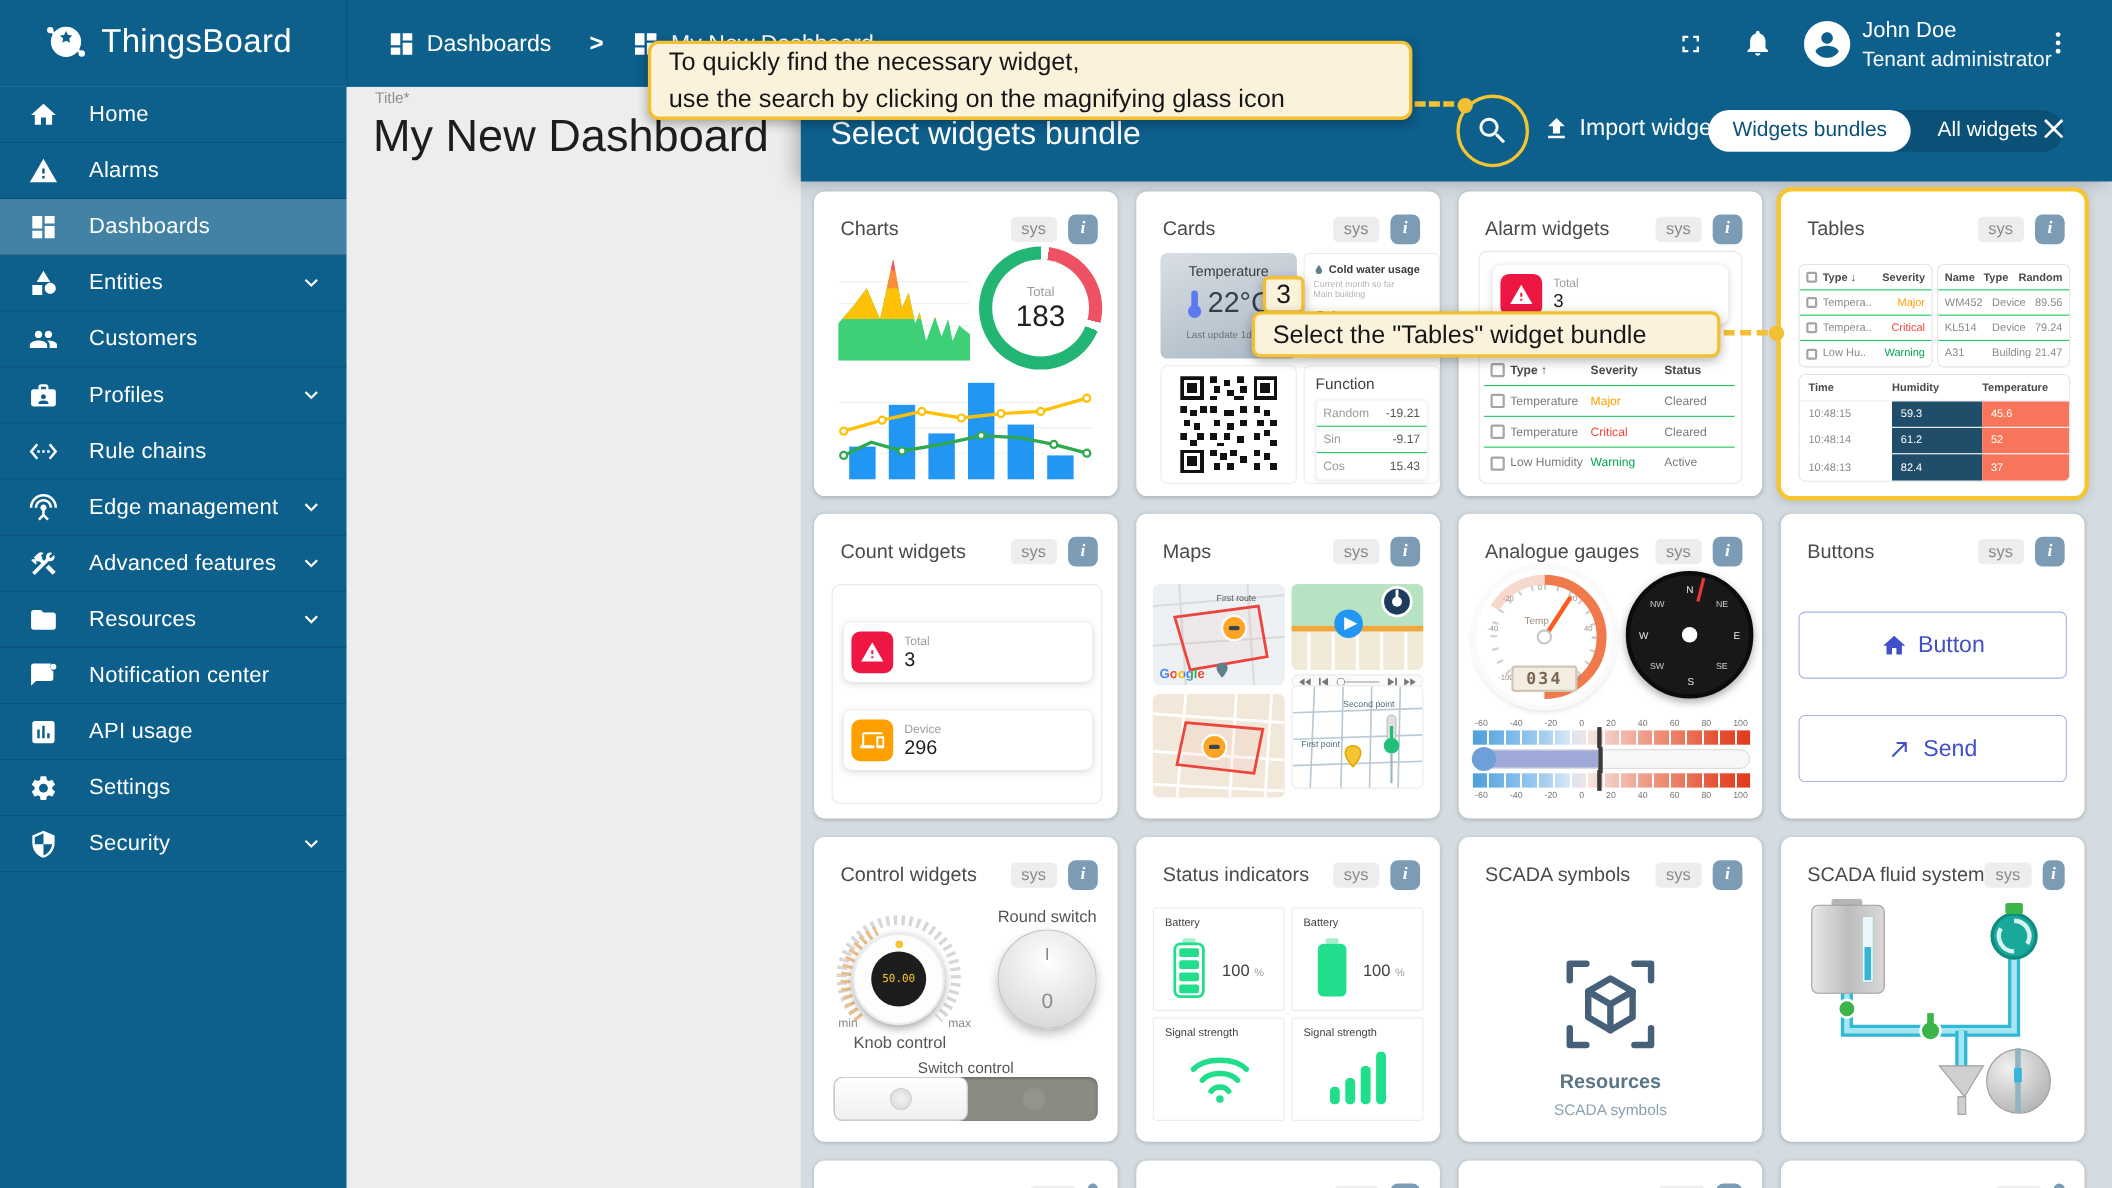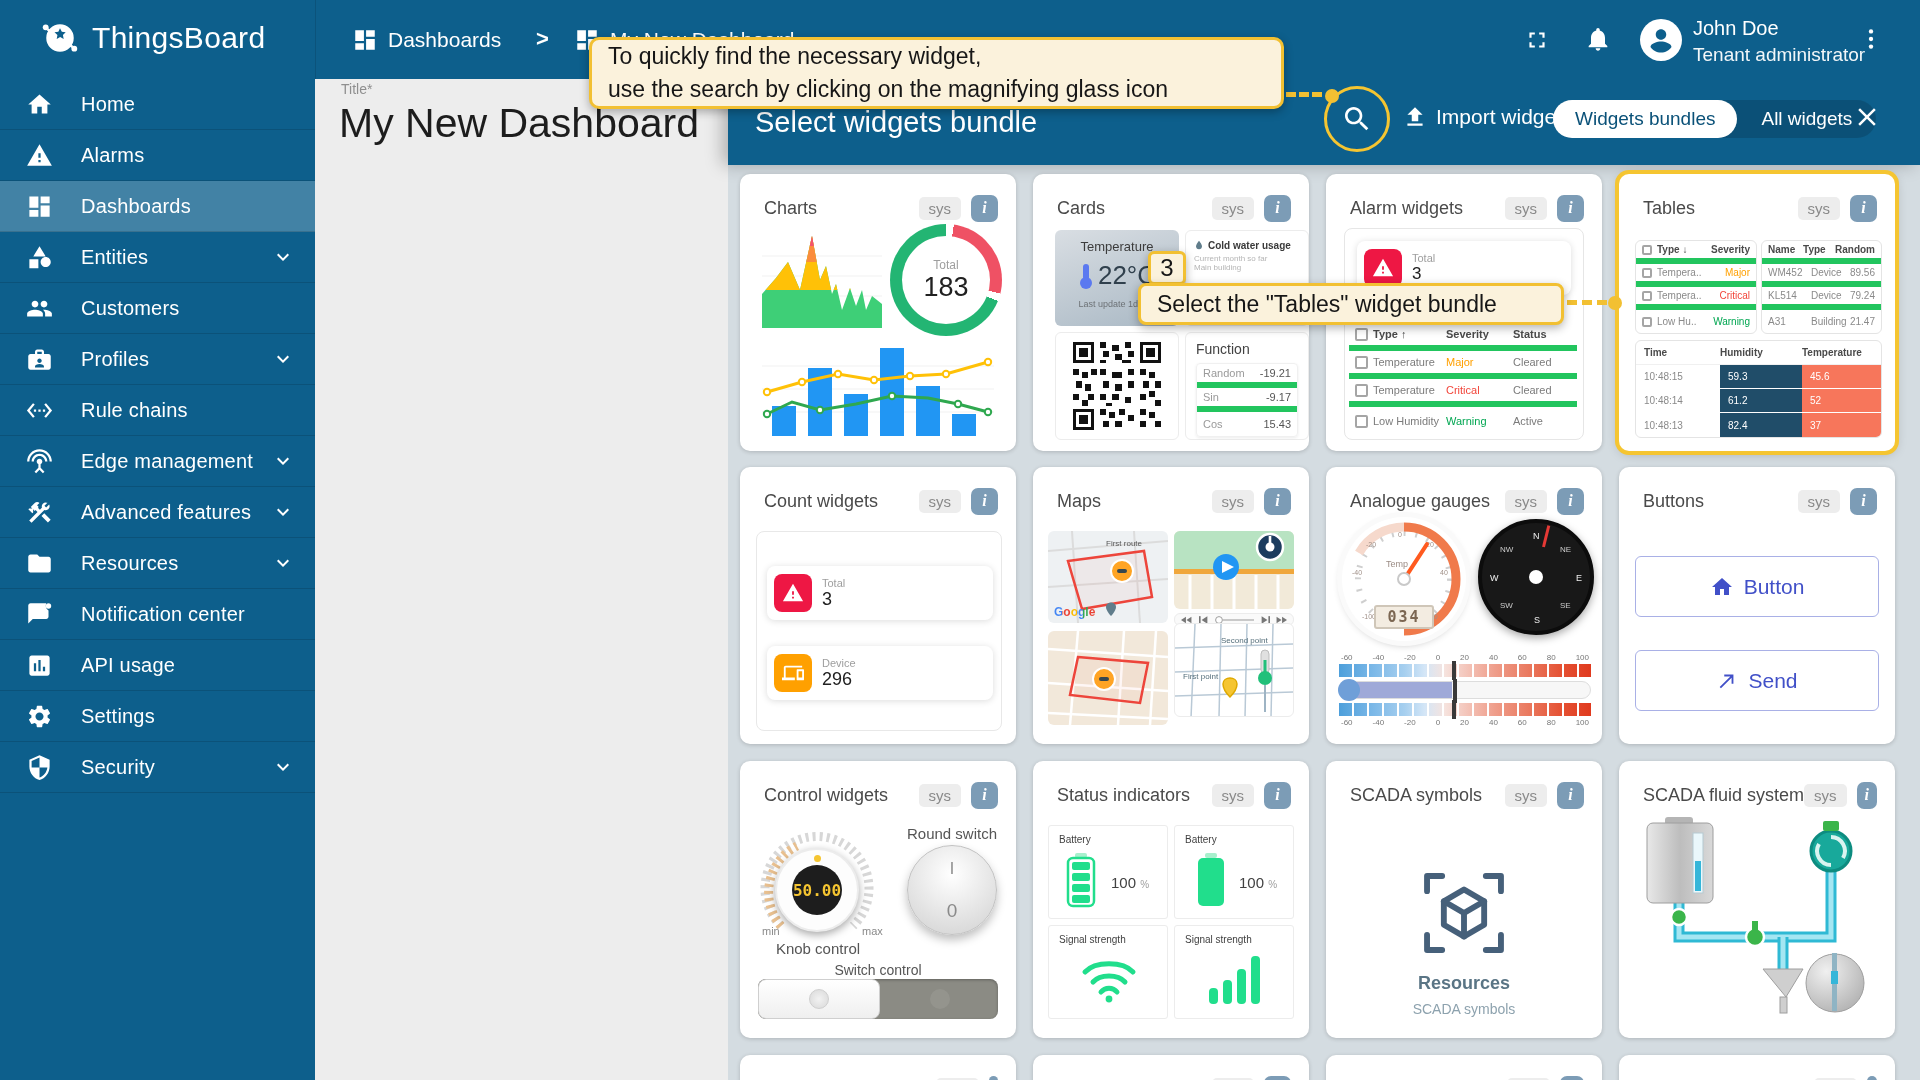--- a/index.html
+++ b/index.html
@@ -49,21 +49,21 @@
 .card.hl{box-shadow:0 0 0 4px #F5C531,0 2px 12px rgba(0,0,0,.25)}
 .chead{display:flex;align-items:center;height:28px;margin:20px 18px 0 24px}
 .ctitle{flex:1;font-size:18px;color:#4a4a4a;white-space:nowrap}
 .chip{background:#ededed;color:#8a8a8a;font-size:15px;padding:3px 10px;border-radius:5px;margin-right:10px}
 .ibtn{width:27px;height:27px;border-radius:7px;background:#7C9CB6;color:#fff;font-size:16px;font-weight:700;display:flex;align-items:center;justify-content:center;cursor:pointer;font-family:"Liberation Serif",serif;font-style:italic}
 .pv{position:absolute}
 .tile{position:absolute;border-radius:6px}
 .bordered{background:#fff;border:1px solid #ececec}
 .cb{width:13px;height:13px;border:2px solid #a5a5a5;border-radius:2px;flex:none}
 .minitbl{position:absolute;border:1px solid #e4e4e4;border-radius:6px;overflow:hidden;background:#fff}
-.mrow{display:flex;align-items:center;border-bottom:6px solid #22c55e;padding:0 6px;gap:5px}
+.mrow{display:flex;align-items:center;border-bottom:1px solid #22c55e;padding:0 6px;gap:5px}
 .mrow:last-child{border-bottom:none}
 .sev-major{color:#FFA000}.sev-critical{color:#F2453A}.sev-warning{color:#00A651}
 .statrow{position:absolute;background:#fff;border-radius:8px;box-shadow:0 1px 7px rgba(0,0,0,.14);display:flex;align-items:center;padding:7px}
 .staticon{width:38px;height:38px;border-radius:8px;display:flex;align-items:center;justify-content:center;flex:none}
 .donut{border-radius:50%;display:flex;align-items:center;justify-content:center;
   background:conic-gradient(from 8deg,#EF5164 0 96deg,#fff 96deg 104deg,#23B573 104deg 352deg,#fff 352deg 360deg)}
 .donut-in{width:88px;height:88px;border-radius:50%;background:#fff;display:flex;flex-direction:column;align-items:center;justify-content:center}
 
 .tt{position:absolute;background:#FBF2DC;border:3px solid #F2C032;border-radius:10px;color:#161616;z-index:50;box-shadow:0 3px 10px rgba(0,0,0,.3)}
 .dash-line{position:absolute;border-top:5px dashed #F2C032;z-index:45}
@@ -760,21 +760,21 @@
       <div class="ctitle">Control widgets</div>
     <div class="chip">sys</div>
     <div class="ibtn">i</div>
     </div>
   <svg class="pv" style="left:17px;top:69px" width="120" height="120">
     <path d="M24 96 A52 52 0 1 1 96 96" fill="none" stroke="#d7d7d7" stroke-width="9" stroke-dasharray="3 4"></path>
     <path d="M24 96 A52 52 0 0 1 40 16" fill="none" stroke="#E9C08F" stroke-width="9" stroke-dasharray="3 4"></path>
   </svg>
   <div class="pv" style="left:35px;top:87px;width:84px;height:84px;border-radius:50%;background:#fdfdfd;box-shadow:0 3px 8px rgba(0,0,0,.35);border:2px solid #ececec">
     <div style="position:absolute;left:37px;top:5px;width:7px;height:7px;border-radius:50%;background:#F5C531"></div>
-    <div class="lcd" style="position:absolute;left:15px;top:15px;width:50px;height:50px;border-radius:50%;background:#1d1d1d;display:flex;align-items:center;justify-content:center;font-size:16px;font-weight:700;color:#F5C531">50.00</div>
+    <div class="lcd" style="position:absolute;left:15px;top:15px;width:50px;height:50px;border-radius:50%;background:#1d1d1d;display:flex;align-items:center;justify-content:center;font-size:10px;font-weight:400;color:#F5C531">50.00</div>
   </div>
   <span class="pv" style="left:22px;top:164px;font-size:11px;color:#8a8a8a">min</span>
   <span class="pv" style="left:122px;top:164px;font-size:11px;color:#8a8a8a">max</span>
   <div class="pv" style="left:20px;top:179px;width:116px;text-align:center;font-size:15px;color:#555">Knob control</div>
   <div class="pv" style="left:156px;top:64px;width:112px;text-align:center;font-size:15px;color:#555">Round switch</div>
   <div class="pv" style="left:167px;top:84px;width:90px;height:90px;border-radius:50%;background:radial-gradient(circle at 50% 32%,#ffffff,#d6d6d6 88%);border:1px solid #c2c2c2;box-shadow:0 5px 10px rgba(0,0,0,.25)">
     <div style="position:absolute;left:50%;top:14px;transform:translateX(-50%);font-size:16px;color:#8a8a8a">I</div>
     <div style="position:absolute;left:50%;top:54px;transform:translateX(-50%);font-size:19px;color:#8a8a8a">0</div>
   </div>
   <div class="pv" style="left:58px;top:201px;width:160px;text-align:center;font-size:14px;color:#555">Switch control</div>

